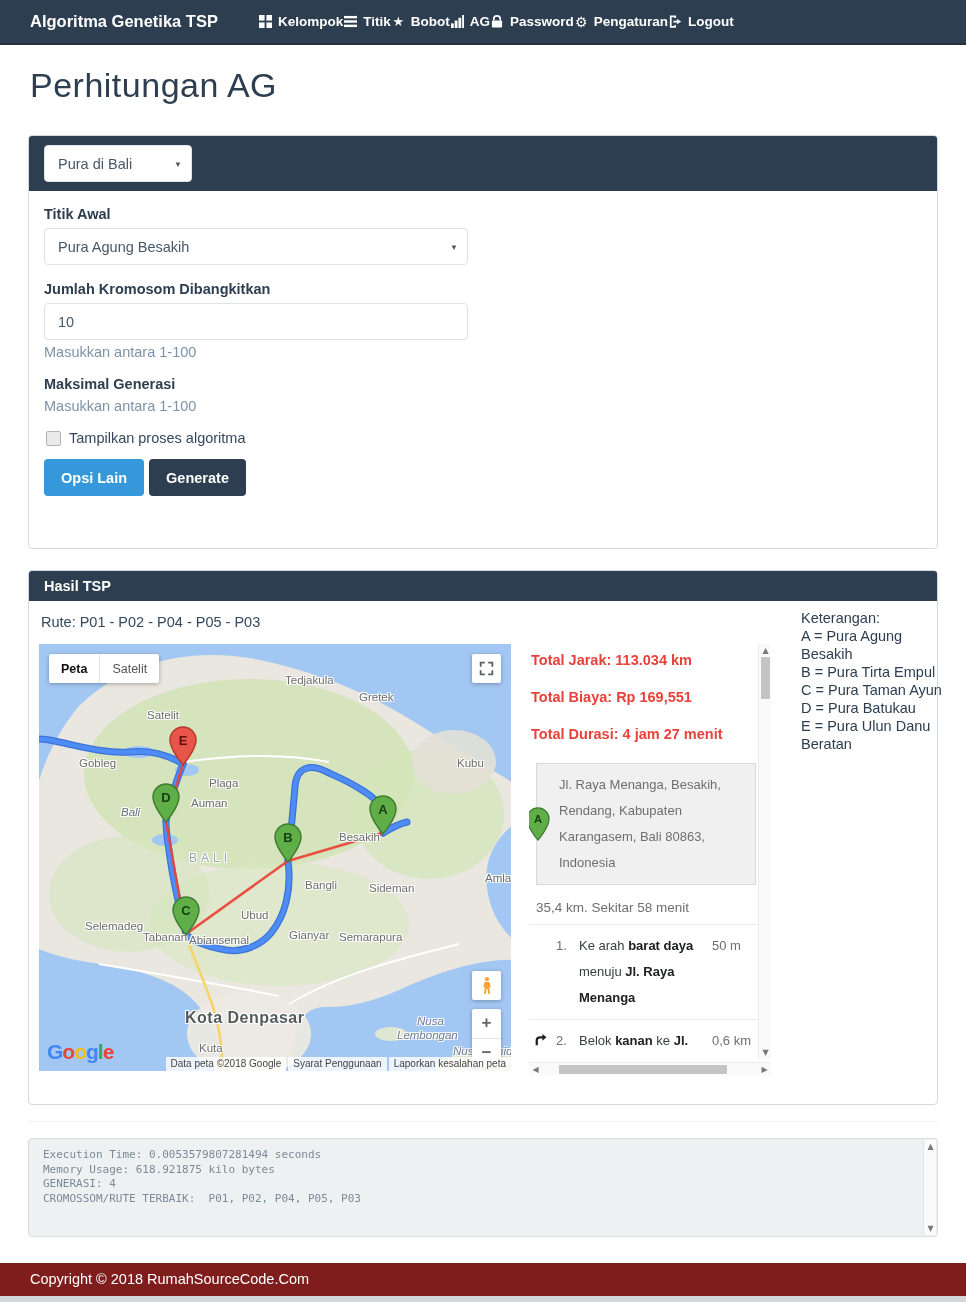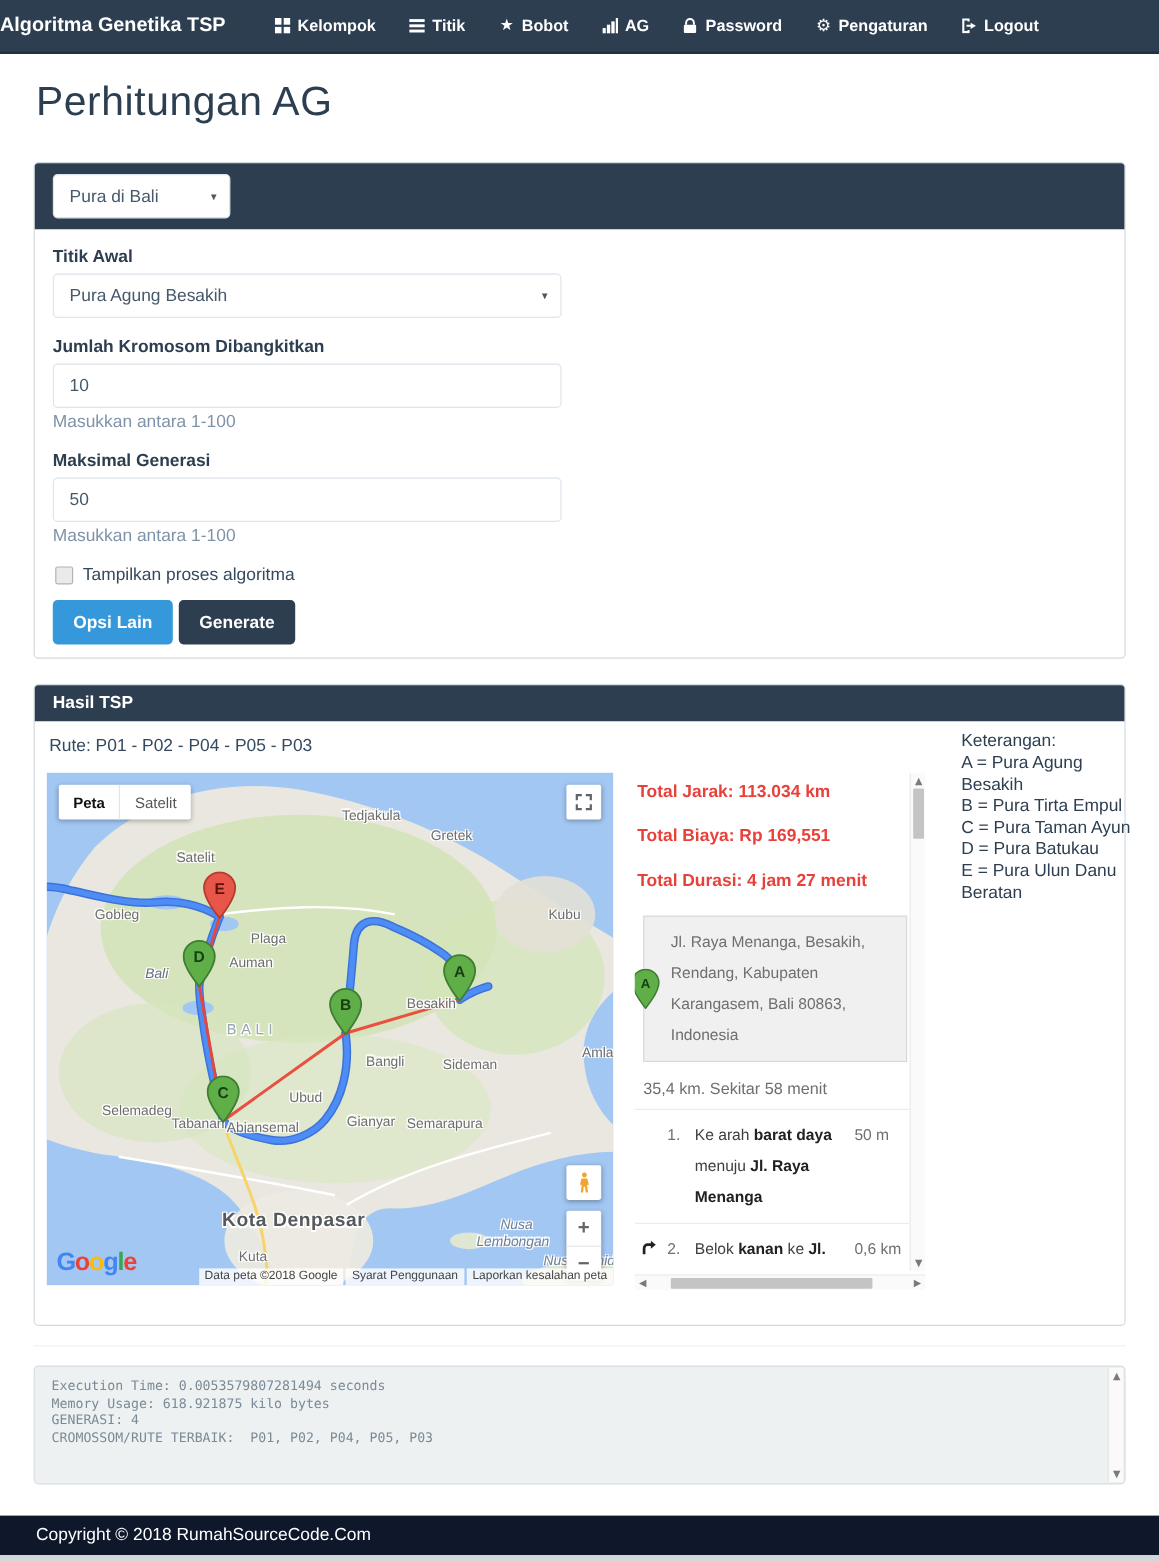--- a/index.html
+++ b/index.html
@@ -1,23 +1,23 @@
 <!DOCTYPE html>
 <html><head>
 <meta charset="utf-8">
 <style>
   html,body{margin:0;padding:0;background:#fff;}
   .page{position:relative;width:966px;height:1302px;background:#fff;overflow:hidden;
         font-family:"Liberation Sans",sans-serif;color:#2c3e50;}
 
   
   .navbar{position:absolute;left:0;top:0;width:966px;height:45px;background:#2c3e50;
-          border-bottom:2px solid #22303f;display:flex;align-items:center;box-sizing:border-box;}
+          border-bottom:2px solid #22303f;display:flex;align-items:center;box-sizing:border-box;padding-left:30px;}
   .brand{color:#fff;font-size:16.5px;font-weight:bold;margin-right:40px;white-space:nowrap;cursor:pointer;}
-  .nav-items{display:flex;align-items:center;gap:27px;}
+  .nav-items{display:flex;align-items:center;}
   .nav-item{display:flex;align-items:center;gap:5px;color:#fff;font-size:13.5px;font-weight:bold;
             cursor:pointer;white-space:nowrap;text-decoration:none;}
   .nav-ic{display:inline-flex;align-items:center;justify-content:center;width:15px;height:15px;font-size:14px;color:#fff;
           font-family:"DejaVu Sans",sans-serif;}
 
   
   .page-title{position:absolute;left:30px;top:66px;font-size:34px;color:#2c3e50;letter-spacing:.5px;}
 
   
   .panel{position:absolute;border:1px solid #d3dadf;border-radius:4px;background:#fff;box-sizing:border-box;}
@@ -99,21 +99,21 @@
             align-items:center;justify-content:center;cursor:pointer;font-family:"DejaVu Sans",sans-serif;}
   .sb-thumbv{position:absolute;left:2px;width:9px;background:#c4c4c4;border-radius:1px;cursor:pointer;}
   .sb-thumbh{position:absolute;top:2px;height:9px;background:#c4c4c4;border-radius:1px;cursor:pointer;}
 
   
   .hr{position:absolute;left:28px;top:1121px;width:910px;height:1px;background:#eef1f2;}
   .log-well{position:absolute;left:28px;top:1138px;width:910px;height:99px;background:#edf1f2;
             border:1px solid #d7dee1;border-radius:4px;box-sizing:border-box;padding:9px 20px 0 14px;overflow:hidden;}
   .log-line{font-family:"DejaVu Sans Mono","Liberation Mono",monospace;font-size:11px;line-height:14.5px;color:#7b8a97;
             white-space:pre;}
-  .footer{position:absolute;left:0;top:1263px;width:966px;height:33px;background:#0f172a;}
+  .footer{position:absolute;left:0;top:1263px;width:966px;height:33px;background:#7f1d1d;}
   .footer-text{color:#fff;font-size:14.5px;line-height:33px;padding-left:30px;}
   .post-footer{position:absolute;left:0;top:1296px;width:966px;height:6px;background:#d3d7d9;}
 </style>
 </head>
 <body>
 
 <div class="page">
 
   <div class="navbar">
     <div class="brand">Algoritma Genetika TSP</div>
@@ -201,21 +201,20 @@
     <div class="form-body">
       <div class="flabel">Titik Awal</div>
       <div class="sel sel-wide">
         <span>Pura Agung Besakih</span>
         <span class="arrow">▼</span>
       </div>
       <div class="flabel">Jumlah Kromosom Dibangkitkan</div>
       <input class="tinput" value="10" style="">
       <div class="help">Masukkan antara 1-100</div>
       <div class="flabel">Maksimal Generasi</div>
-      <input class="tinput" value="50" style="">
       <div class="help">Masukkan antara 1-100</div>
       <div class="chkrow">
         <div class="chk"></div>
         <span>Tampilkan proses algoritma</span>
       </div>
       <div class="btnrow">
         <button class="btn btn-blue">Opsi Lain</button>
         <button class="btn btn-dark">Generate</button>
       </div>
     </div>

